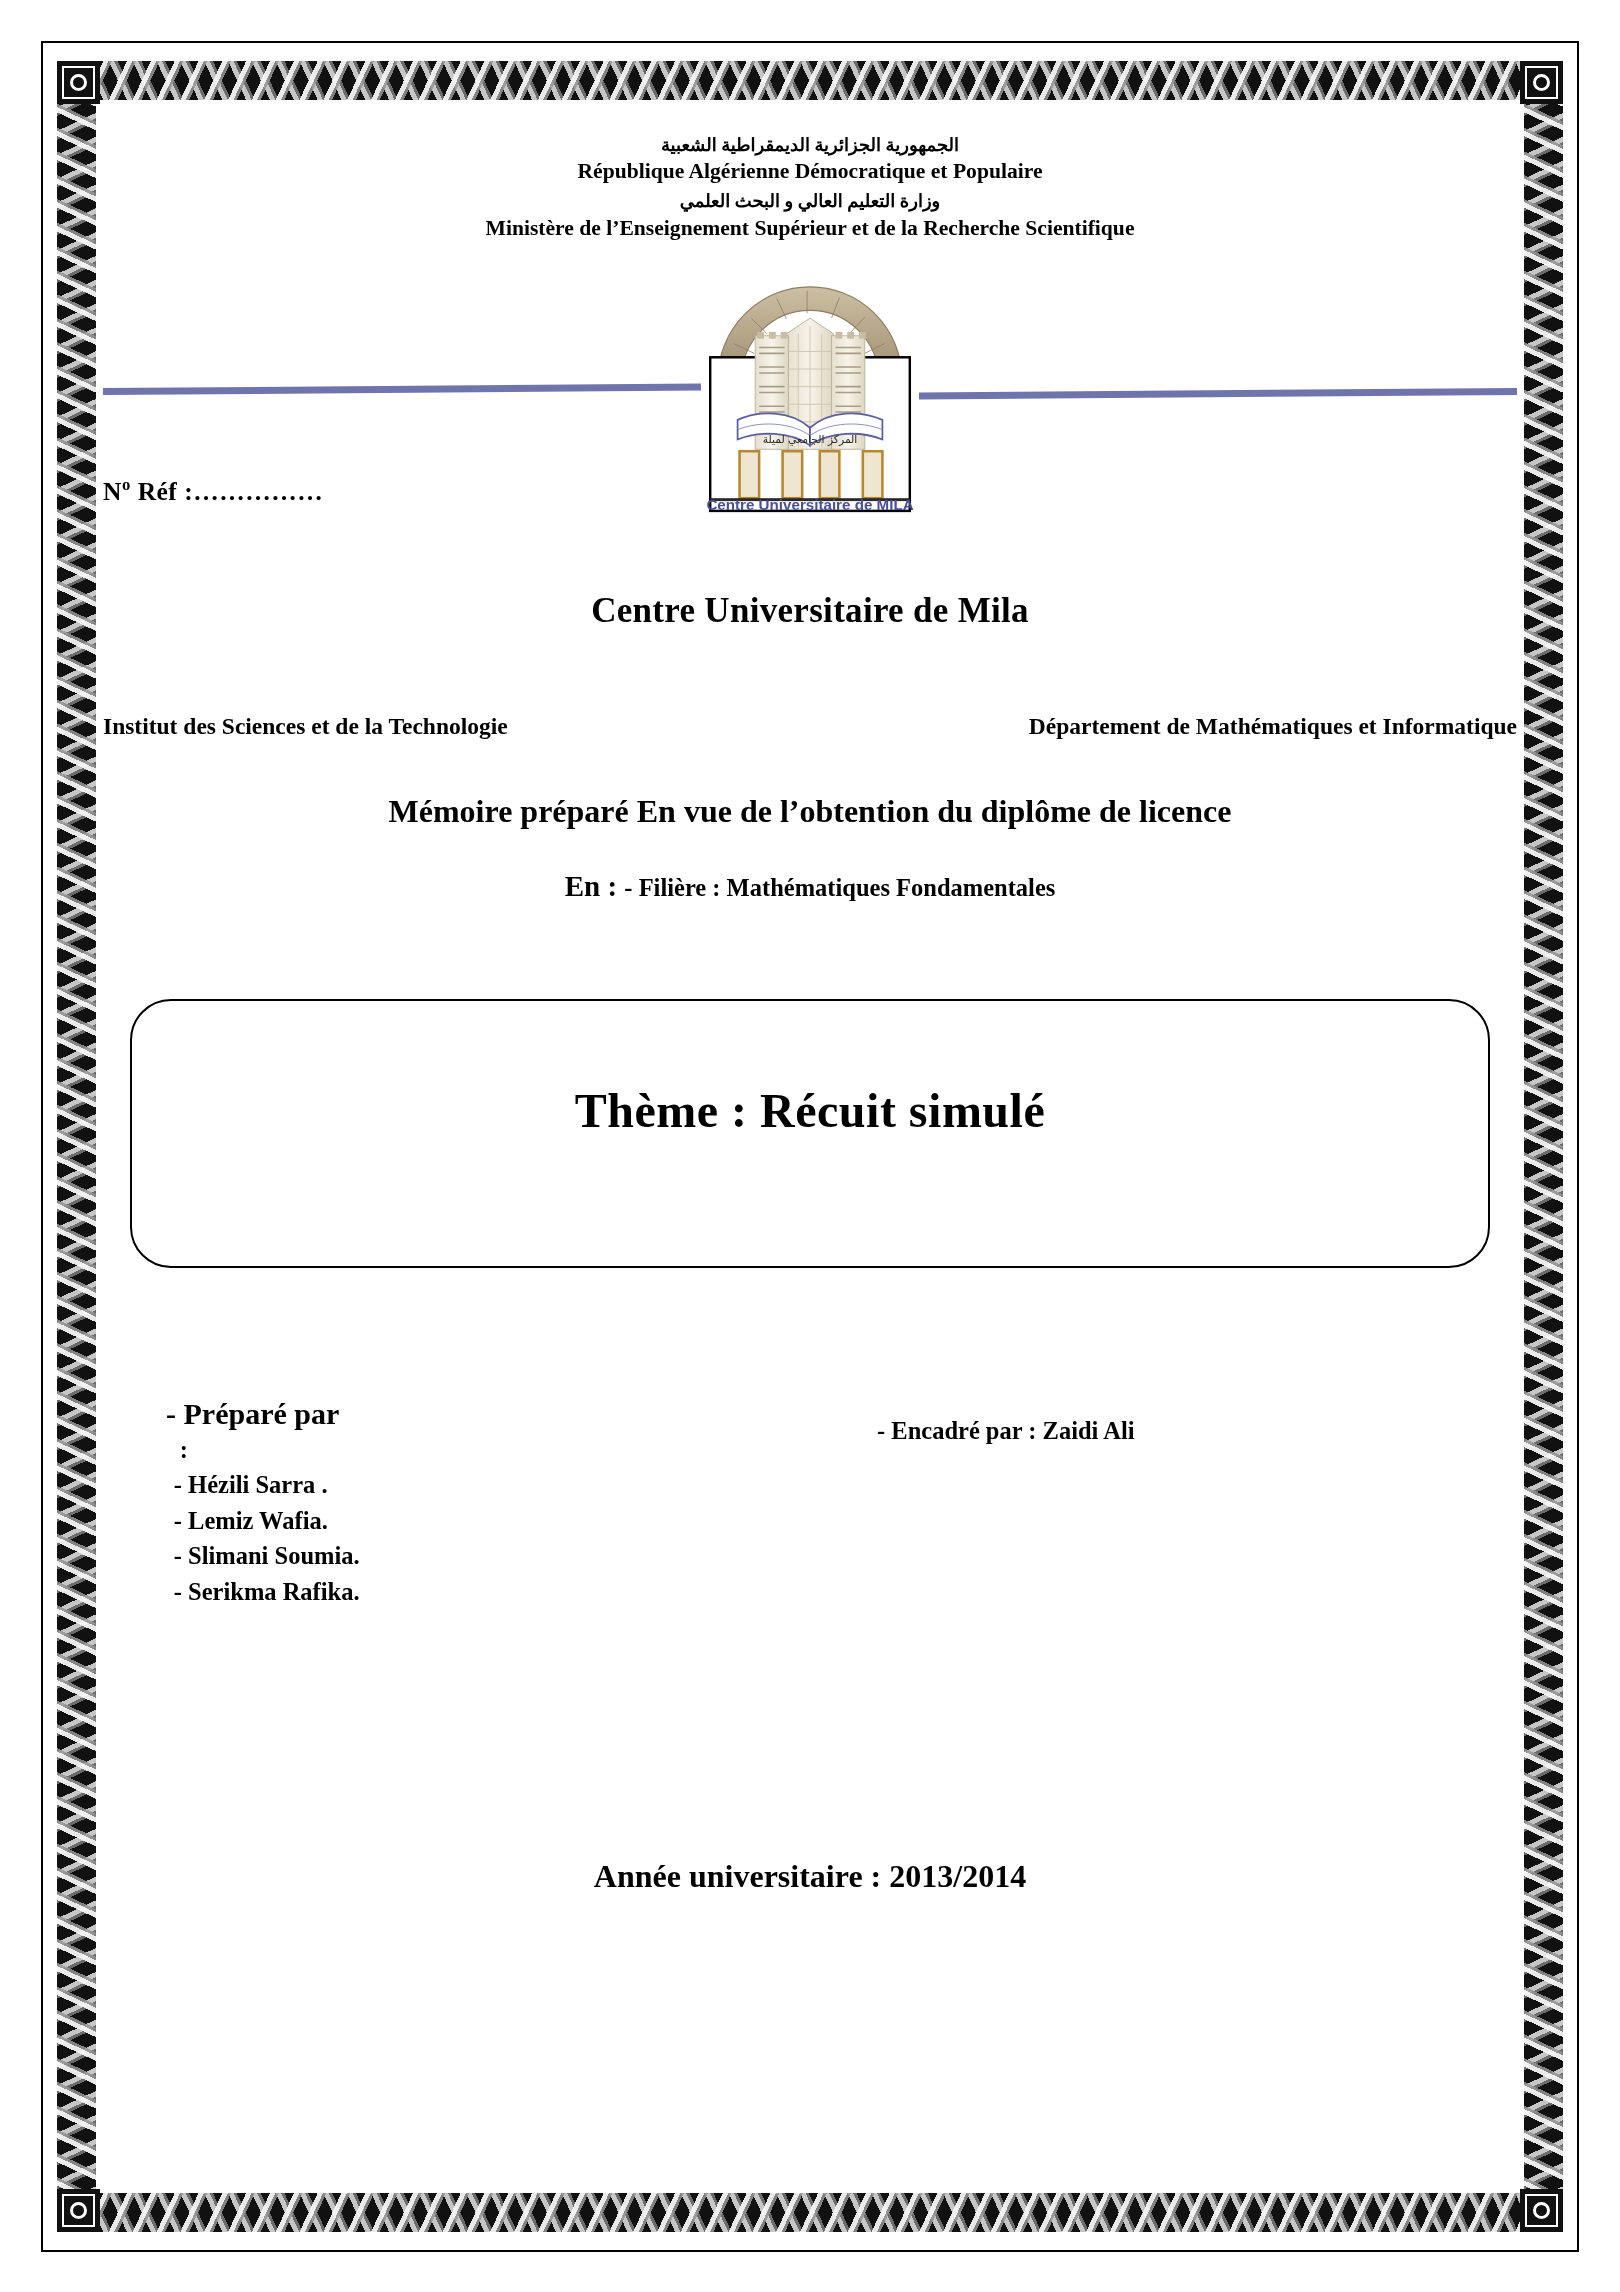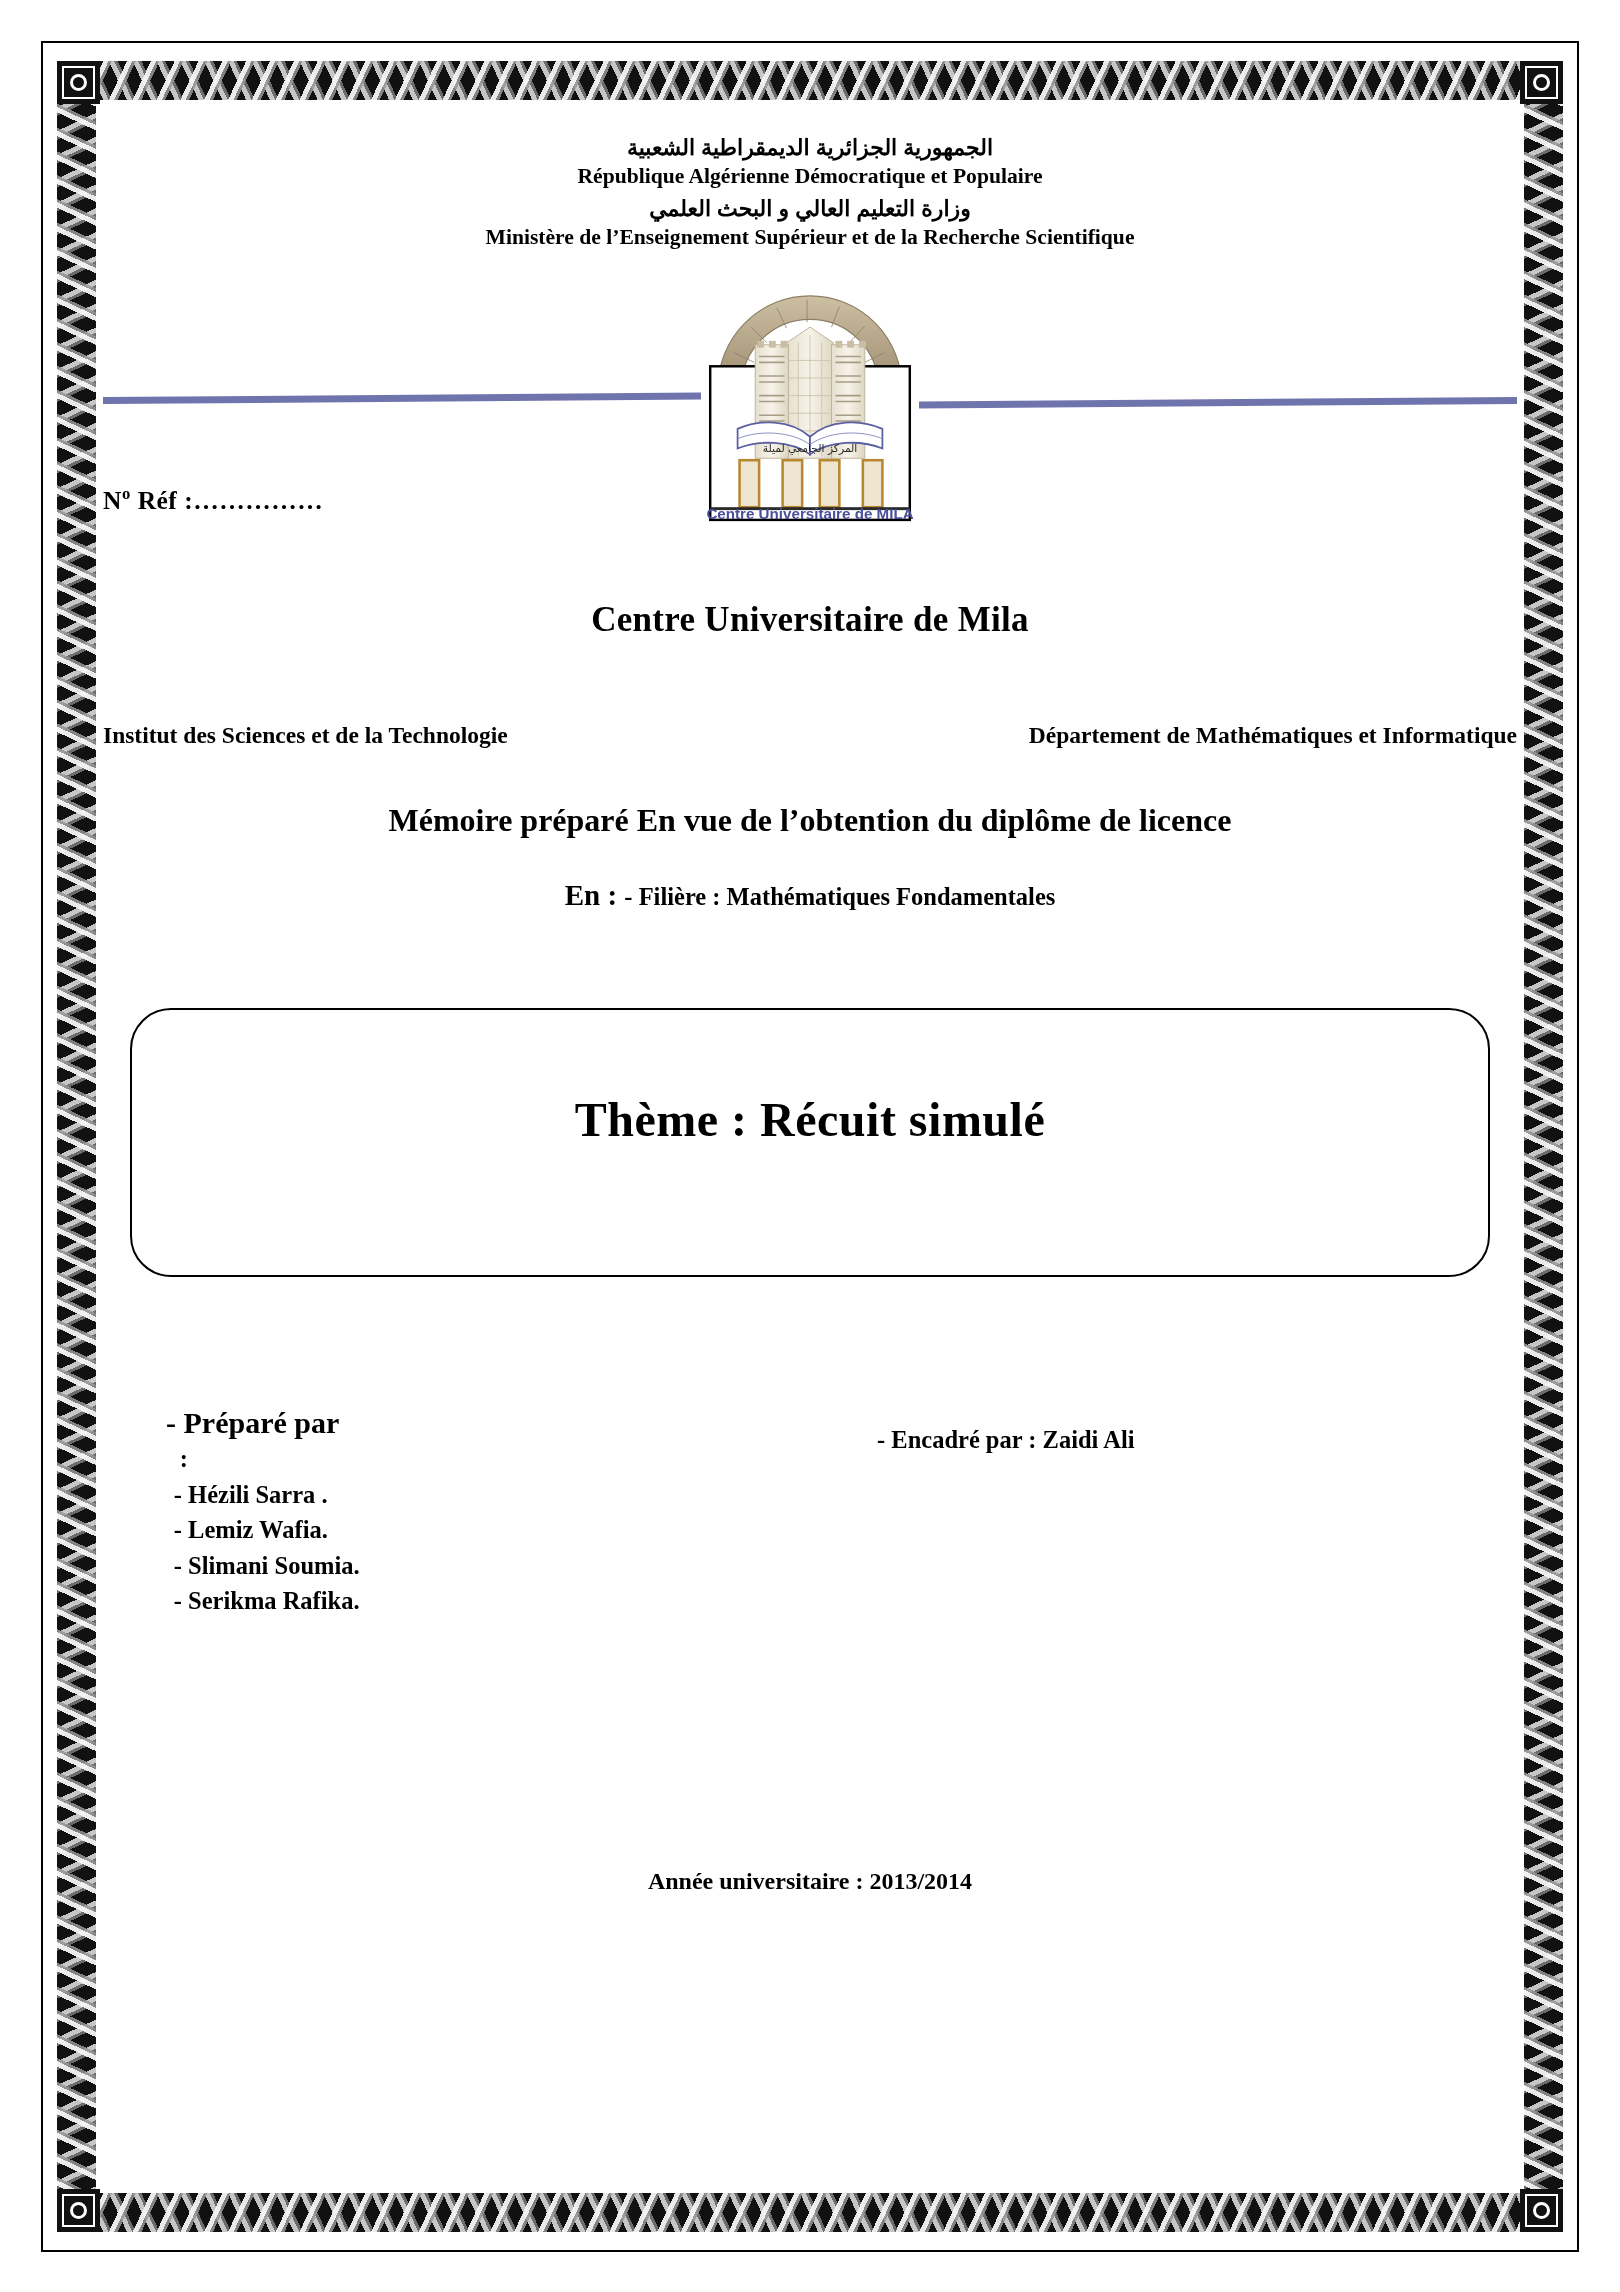--- a/index.html
+++ b/index.html
@@ -123,23 +123,23 @@
     right: 103px;
     bottom: 108px;
   }
 
   
   .header-block {
     text-align: center;
     padding-top: 27.4px;
   }
   .arabic-line {
-    font-family: Liberation Sans, sans-serif;
-    font-weight: bold;
-    font-size: 22px;
+    font-family: Liberation Serif, serif;
+    font-weight: bold;
+    font-size: 18px;
     letter-spacing: 1px;
     line-height: 1.15;
     direction: rtl;
     white-space: nowrap;
   }
   .arabic-line-2 { margin-top: 5.9px; }
   .fr-line {
     font-size: 21.6px;
     font-weight: bold;
     line-height: 1.25;
@@ -263,21 +263,21 @@
     position: absolute;
     left: 774px;
     top: 20px;
     font-size: 24.5px;
     white-space: nowrap;
   }
 
   
   .year-line {
     text-align: center;
-    font-size: 24px;
+    font-size: 32px;
     font-weight: bold;
     margin-top: 249px;
   }
 </style>
 </head>
 <body>
 
 <div class="page">
 
   <div class="art-border">

